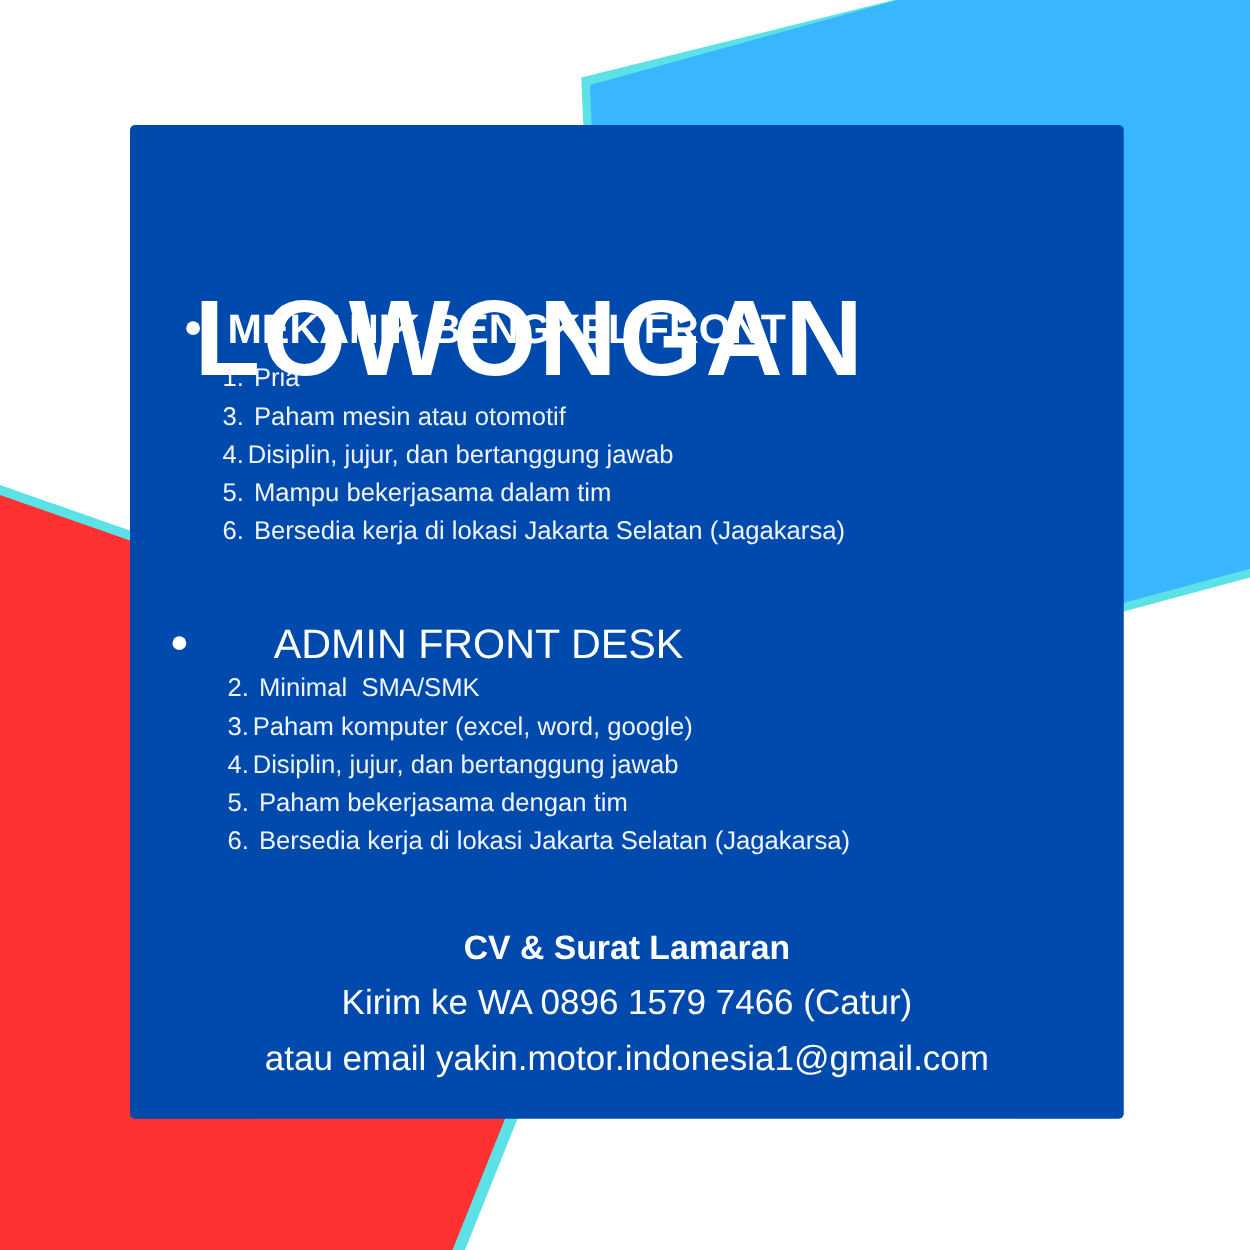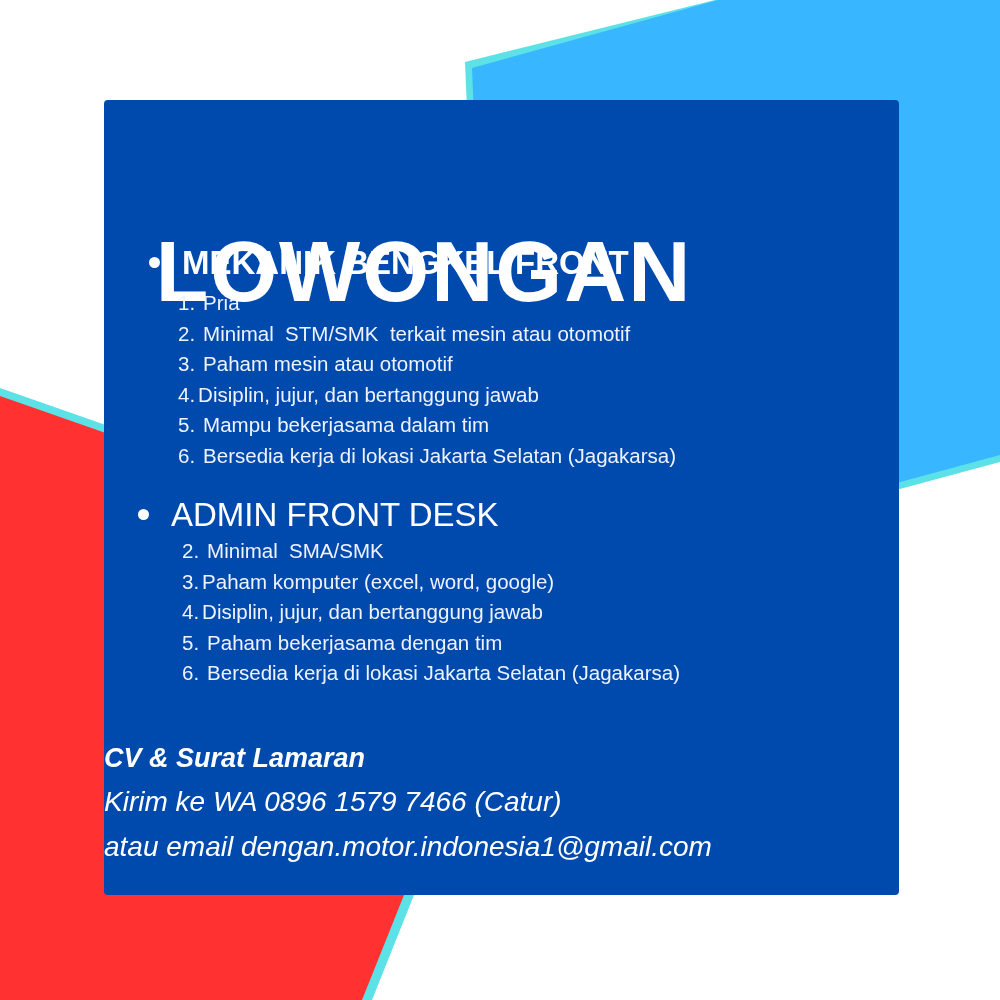--- a/index.html
+++ b/index.html
@@ -4,27 +4,27 @@
 <style>
   html, body { margin:0; padding:0; }
   body { width:1000px; height:1000px; position:relative; overflow:hidden; background:#ffffff; font-family:"Liberation Sans", sans-serif; }
   svg.bg { position:absolute; left:0; top:0; width:1000px; height:1000px; }
   .card { position:absolute; left:104px; top:100px; width:795px; height:795px; background:#004AAD; border-radius:4px; color:#ffffff; }
   .title { position:absolute; left:0; width:640px; top:128px; text-align:center; font-weight:bold; font-size:86px; letter-spacing:2px; line-height:1; }
   .heading { position:absolute; display:flex; align-items:center; font-size:33px; line-height:1; }
   .heading .bullet { width:11px; height:11px; border-radius:50%; background:#fff; margin-right:22px; }
   .h1 { left:45px; top:146px; font-weight:bold; }
   .h1 .bullet{ margin-right:22px; }
-  .h2 { left:34px; top:398px; }
+  .h2 { left:34px; top:398px;gap:48px; }
   .list { position:absolute; margin:0; padding:0; list-style:none; font-size:20.5px; color:#eef3ff; }
   .list li { height:30.6px; line-height:30.6px; white-space:pre; }
   .l1 { left:74px; top:188px; }
   .l2 { left:78px; top:436px; }
   .num { display:inline-block; margin-right:8px; }
-  .footer { position:absolute; left:0; width:795px; text-align:left;font-style:italic; }
+  .footer { position:absolute; left:0; width:795px; text-align:center; }
   .f1 { top:643px; font-weight:bold; font-size:27px; }
   .f2 { top:686px; font-size:28px; }
   .f3 { top:731px; font-size:28px; }
 </style>
 </head>
 <body>
 
 <svg class="bg" viewBox="0 0 1000 1000">
 
   <polygon points="465,62 715,0 1000,0 1000,462 488,600" fill="#5CE1E6"></polygon>
@@ -36,35 +36,34 @@
 
 <div class="card">
   <div class="title">LOWONGAN</div>
 
   <div class="heading h1">
     <span class="bullet"></span>
     <span>MEKANIK BENGKEL FRONT</span>
   </div>
   <ol class="list l1">
     <li><span class="num">1.</span><span>Pria</span></li>
-    <li><span class="num">2.</span><span>Minimal  STM/SMK  terkait mesin atau otomotif</span></li>
     <li><span class="num">3.</span><span>Paham mesin atau otomotif</span></li>
     <li><span class="num" style="margin-right:3px">4.</span><span>Disiplin, jujur, dan bertanggung jawab</span></li>
     <li><span class="num">5.</span><span>Mampu bekerjasama dalam tim</span></li>
     <li><span class="num">6.</span><span>Bersedia kerja di lokasi Jakarta Selatan (Jagakarsa)</span></li>
   </ol>
 
   <div class="heading h2">
     <span class="bullet"></span>
     <span>ADMIN FRONT DESK</span>
   </div>
   <ol class="list l2">
     <li><span class="num">2.</span><span>Minimal  SMA/SMK</span></li>
     <li><span class="num" style="margin-right:3px">3.</span><span>Paham komputer (excel, word, google)</span></li>
     <li><span class="num" style="margin-right:3px">4.</span><span>Disiplin, jujur, dan bertanggung jawab</span></li>
     <li><span class="num">5.</span><span>Paham bekerjasama dengan tim</span></li>
     <li><span class="num">6.</span><span>Bersedia kerja di lokasi Jakarta Selatan (Jagakarsa)</span></li>
   </ol>
 
   <div class="footer f1">CV &amp; Surat Lamaran</div>
   <div class="footer f2">Kirim ke WA 0896 1579 7466 (Catur)</div>
-  <div class="footer f3">atau email dengan.motor.indonesia1@gmail.com</div>
+  <div class="footer f3">atau email yakin.motor.indonesia1@gmail.com</div>
 </div>
 
 </body></html>

